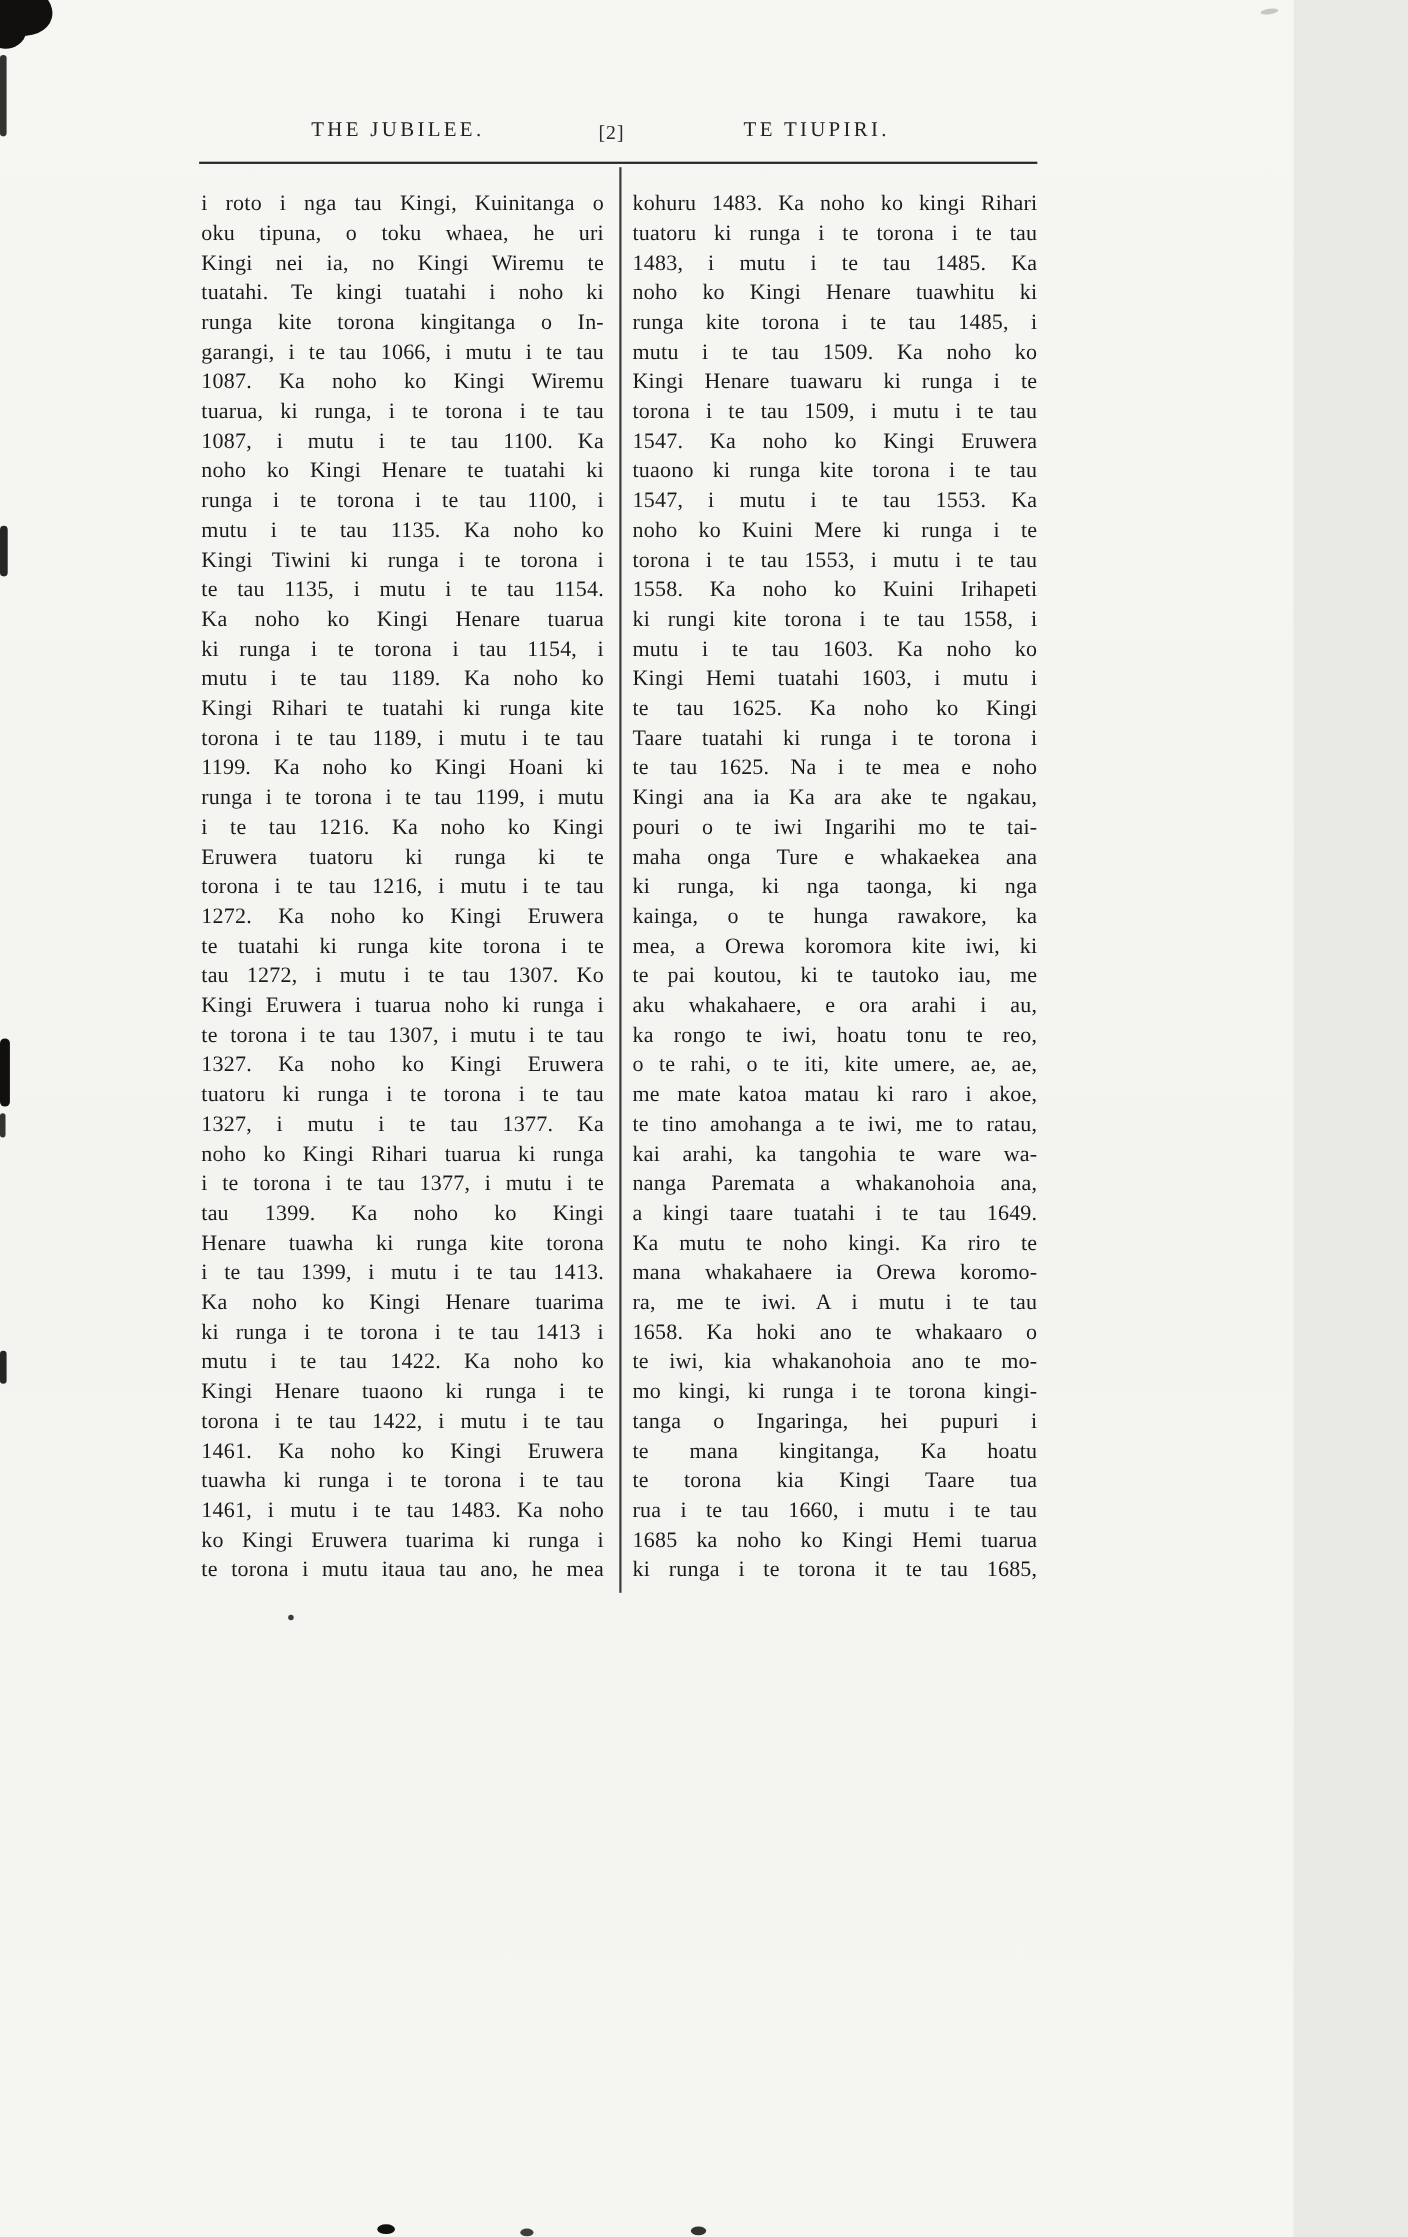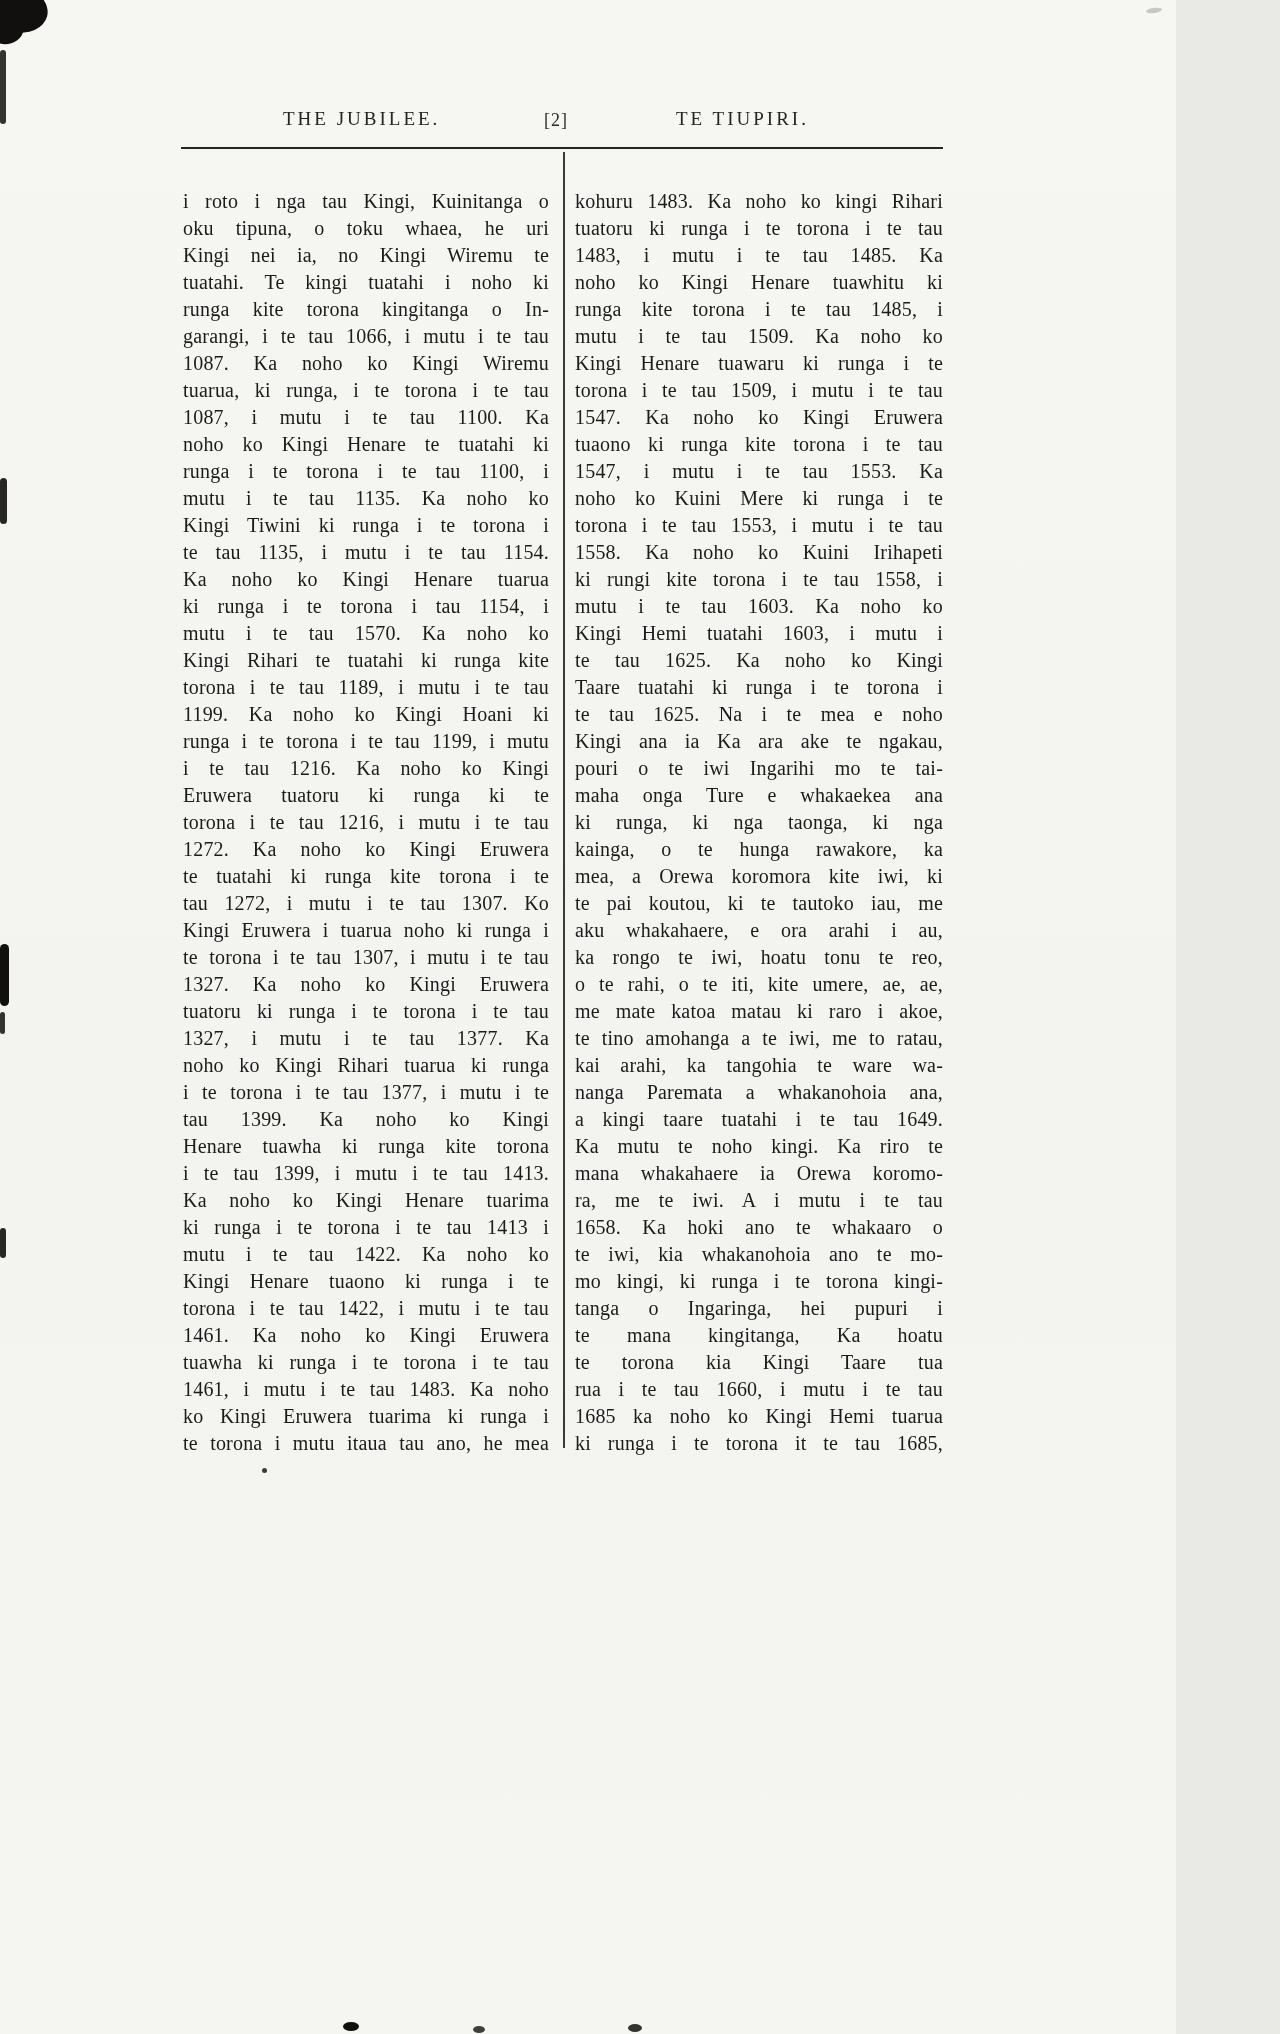--- a/index.html
+++ b/index.html
@@ -34,21 +34,21 @@
   }
 
   .column-divider {
     position: absolute;
     left: 563px; top: 152px;
     width: 2px; height: 1296px;
     background: #3b3b3b;
   }
 
   
-  .column { position: absolute; top: 172px; margin-top: 16px; }
+  .column { position: absolute; top: 172px; }
   .left-col  { left: 183px; width: 366px; }
   .right-col { left: 575px; width: 368px; }
   .text-line {
     height: 27px;
     line-height: 27px;
     font-size: 20px;
     letter-spacing: 0.2px;
     text-align: justify;
     text-align-last: justify;
     white-space: nowrap;
@@ -108,21 +108,21 @@
       <div class="text-line">1087.  Ka noho ko Kingi Wiremu</div>
       <div class="text-line">tuarua, ki runga, i te torona i te tau</div>
       <div class="text-line">1087, i mutu i te tau 1100.  Ka</div>
       <div class="text-line">noho ko Kingi Henare te tuatahi ki</div>
       <div class="text-line">runga i te torona i te tau 1100, i</div>
       <div class="text-line">mutu i te tau 1135.  Ka noho ko</div>
       <div class="text-line">Kingi Tiwini ki runga i te torona i</div>
       <div class="text-line">te tau 1135, i mutu i te tau 1154.</div>
       <div class="text-line">Ka noho ko Kingi Henare tuarua</div>
       <div class="text-line">ki runga i te torona i tau 1154, i</div>
-      <div class="text-line">mutu i te tau 1570.  Ka noho ko</div>
+      <div class="text-line">mutu i te tau 1189.  Ka noho ko</div>
       <div class="text-line">Kingi Rihari te tuatahi ki runga kite</div>
       <div class="text-line">torona i te tau 1189, i mutu i te tau</div>
       <div class="text-line">1199.  Ka noho ko Kingi Hoani ki</div>
       <div class="text-line">runga i te torona i te tau 1199, i mutu</div>
       <div class="text-line">i te tau 1216.  Ka noho ko Kingi</div>
       <div class="text-line">Eruwera tuatoru ki runga ki te</div>
       <div class="text-line">torona i te tau 1216, i mutu i te tau</div>
       <div class="text-line">1272.  Ka noho ko Kingi Eruwera</div>
       <div class="text-line">te tuatahi ki runga kite torona i te</div>
       <div class="text-line">tau 1272, i mutu i te tau 1307.  Ko</div>

